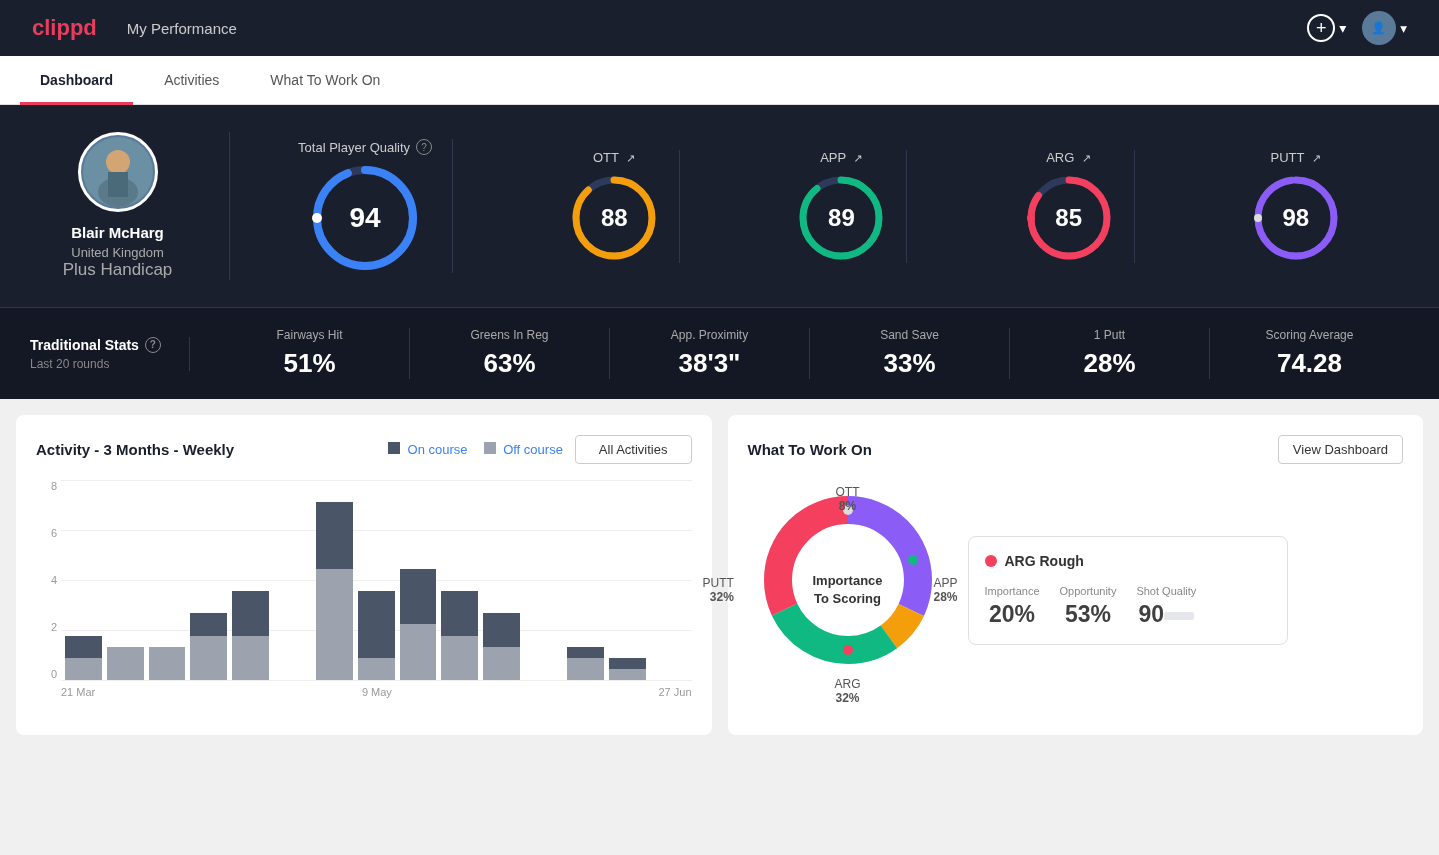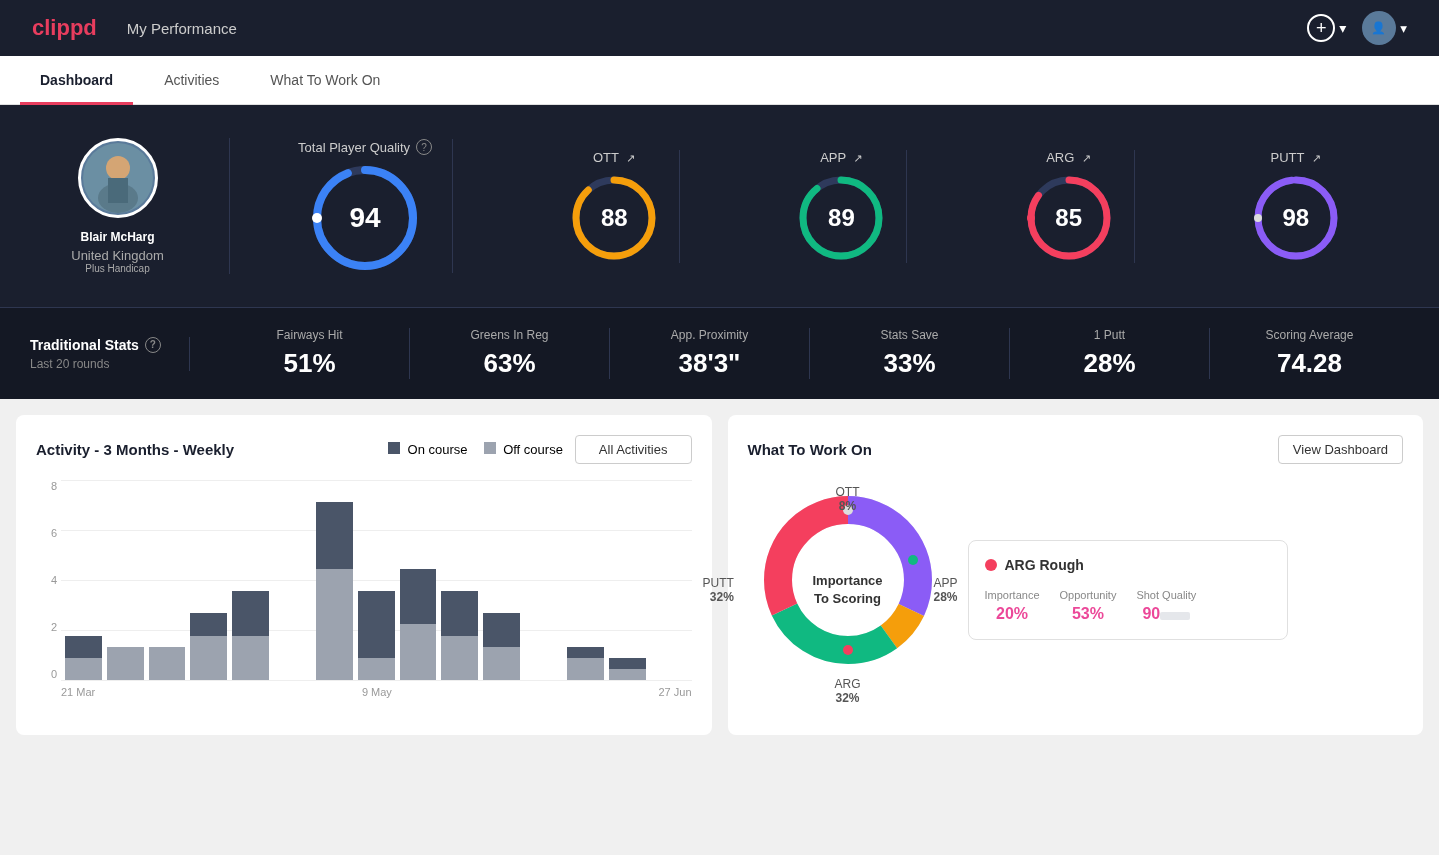--- a/index.html
+++ b/index.html
@@ -105,23 +105,23 @@
     }
     .player-avatar {
       width: 80px; height: 80px; border-radius: 50%;
       background: #5a7a9a;
       border: 3px solid #fff;
       overflow: hidden;
       display: flex; align-items: center; justify-content: center;
       margin-bottom: 12px;
       font-size: 28px;
     }
-    .player-name { font-size: 12px; font-weight: 700; color: #fff; margin-bottom: 4px; }
+    .player-name { font-size: 15px; font-weight: 700; color: #fff; margin-bottom: 4px; }
     .player-country { font-size: 13px; color: #aaa; }
-    .player-handicap { font-size: 10px; color: #aaa; }
+    .player-handicap { font-size: 17px; color: #aaa; }
 
     
     .scores-section {
       display: flex;
       flex: 1;
       align-items: center;
       justify-content: space-around;
       padding: 10px 0;
     }
     .score-block {
@@ -218,21 +218,21 @@
     .card-title {
       font-size: 15px;
       font-weight: 600;
       color: #1a1f2e;
     }
     .legend {
       display: flex;
       align-items: center;
       gap: 16px;
       font-size: 13px;
-      color: #000000;
+      color: #3b82f6;
     }
     .legend-dot {
       width: 12px; height: 12px;
       display: inline-block;
       margin-right: 4px;
     }
     .all-activities-btn {
       border: 1px solid #ccc;
       border-radius: 4px;
       padding: 6px 23px;
@@ -300,23 +300,23 @@
       display: flex;
       flex-direction: column;
       align-items: center;
     }
     .metric-label {
       font-size: 11px;
       color: #888;
       margin-bottom: 4px;
     }
     .metric-value {
-      font-size: 16px;
+      font-size: 23px;
       font-weight: 700;
-      color: #ec4899;
+      color: #404040;
     }
     .metric-bar {
       width: 30px; height: 8px;
       border-radius: 2px;
       background: #ccc;
       margin-top: 4px;
     }
 
     .info-question {
       width: 16px; height: 16px;
@@ -480,21 +480,21 @@
   </div>
   <div class="stat-item">
     <div class="stat-name">Greens In Reg</div>
     <div class="stat-value">63%</div>
   </div>
   <div class="stat-item">
     <div class="stat-name">App. Proximity</div>
     <div class="stat-value">38'3"</div>
   </div>
   <div class="stat-item">
-    <div class="stat-name">Stats Save</div>
+    <div class="stat-name">Sand Save</div>
     <div class="stat-value">33%</div>
   </div>
   <div class="stat-item">
     <div class="stat-name">1 Putt</div>
     <div class="stat-value">28%</div>
   </div>
   <div class="stat-item">
     <div class="stat-name">Scoring Average</div>
     <div class="stat-value">74.28</div>
   </div>

